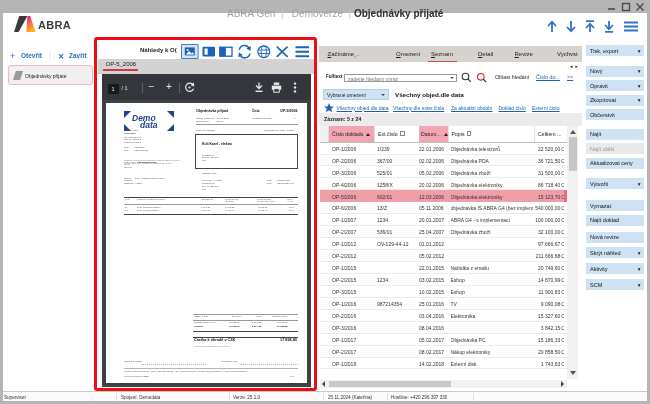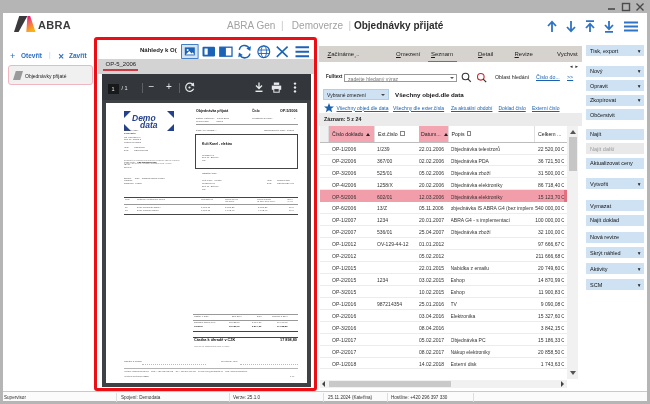--- a/index.html
+++ b/index.html
@@ -1,20 +1,20 @@
 <!DOCTYPE html>
 <html><head><meta charset="utf-8">
 <style>
 *{margin:0;padding:0;box-sizing:border-box;font-family:"Liberation Sans",sans-serif;}
 html,body{width:650px;height:404px;overflow:hidden;background:#b5b5b5;}
 .abs{position:absolute;}
 #win{position:absolute;left:3px;top:13px;width:644px;height:388px;background:#fff;}
 #logo{position:absolute;left:14px;top:16px;}
 #logotxt{position:absolute;left:38px;top:19px;font-size:11px;font-weight:bold;color:#3c3c3e;letter-spacing:0.3px;}
-#crumb{position:absolute;left:227px;top:20px;font-size:10px;color:#a2a2a2;}
+#crumb{position:absolute;left:227px;top:8px;font-size:10px;color:#a2a2a2;}
 #crumb b{color:#2d2d2d;font-weight:bold;}
 
 #openclose{position:absolute;left:10px;top:52px;width:90px;height:10px;font-size:6.5px;font-weight:bold;color:#2a6fc2;}
 #openclose span{position:absolute;}
 #ltab{position:absolute;left:8px;top:64.5px;width:85px;height:20px;background:#f0f0f0;border:1px solid #f0b6c0;border-radius:3px;}
 #ltab .para{position:absolute;left:4px;top:5px;}
 #ltab .txt{position:absolute;left:16px;top:7px;font-size:5px;color:#222;}
 
 #redbox{position:absolute;left:94px;top:37px;width:223px;height:354px;border:3.5px solid #ec0e15;border-radius:3px;background:#fff;}
 #pvtitle{position:absolute;left:140px;top:46.5px;font-size:6px;font-weight:bold;color:#222;}

